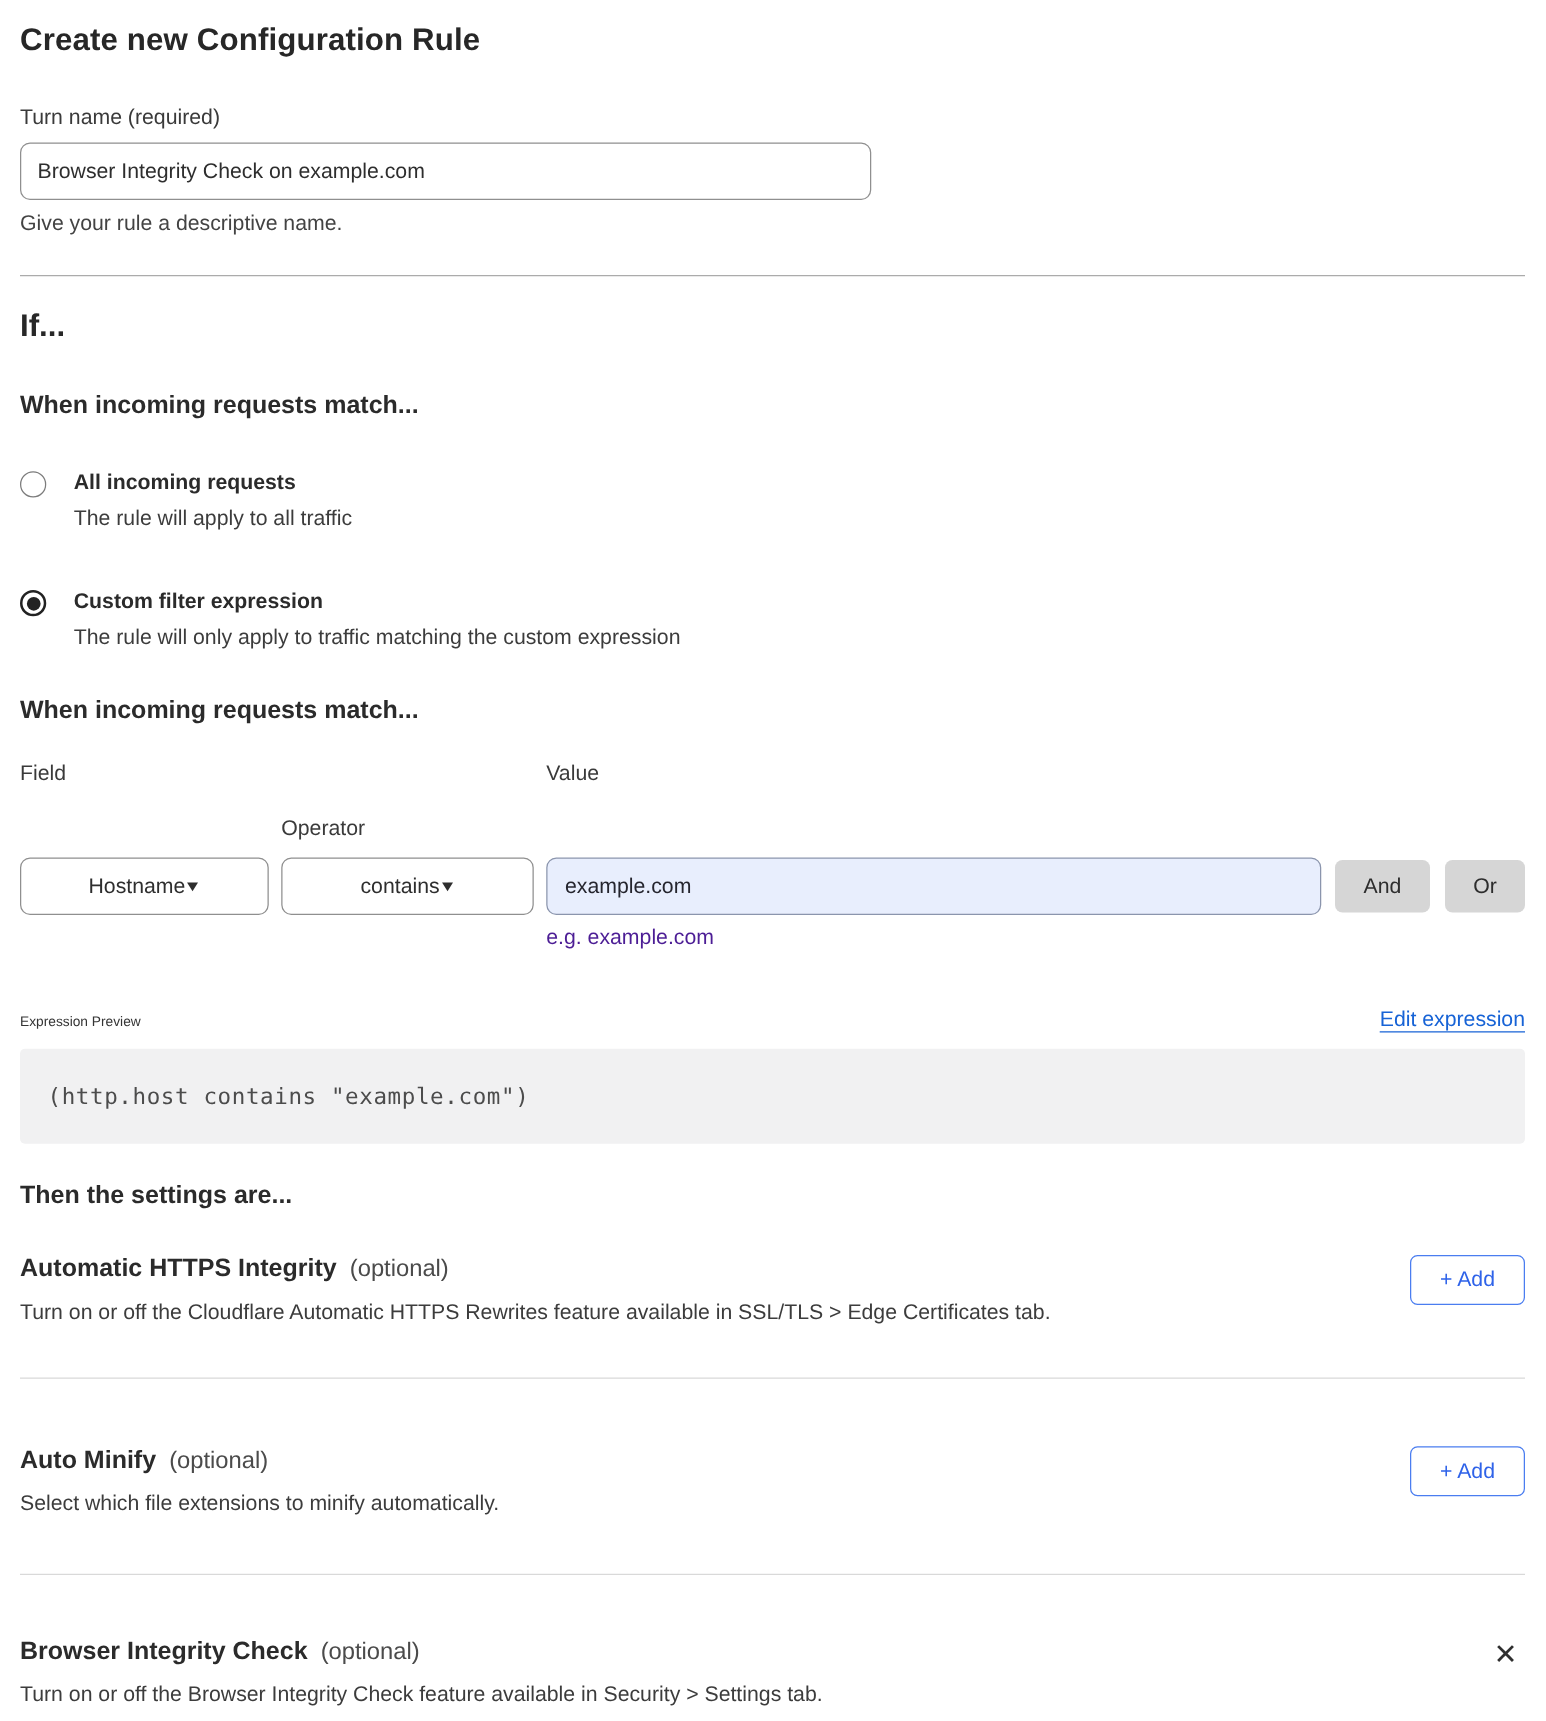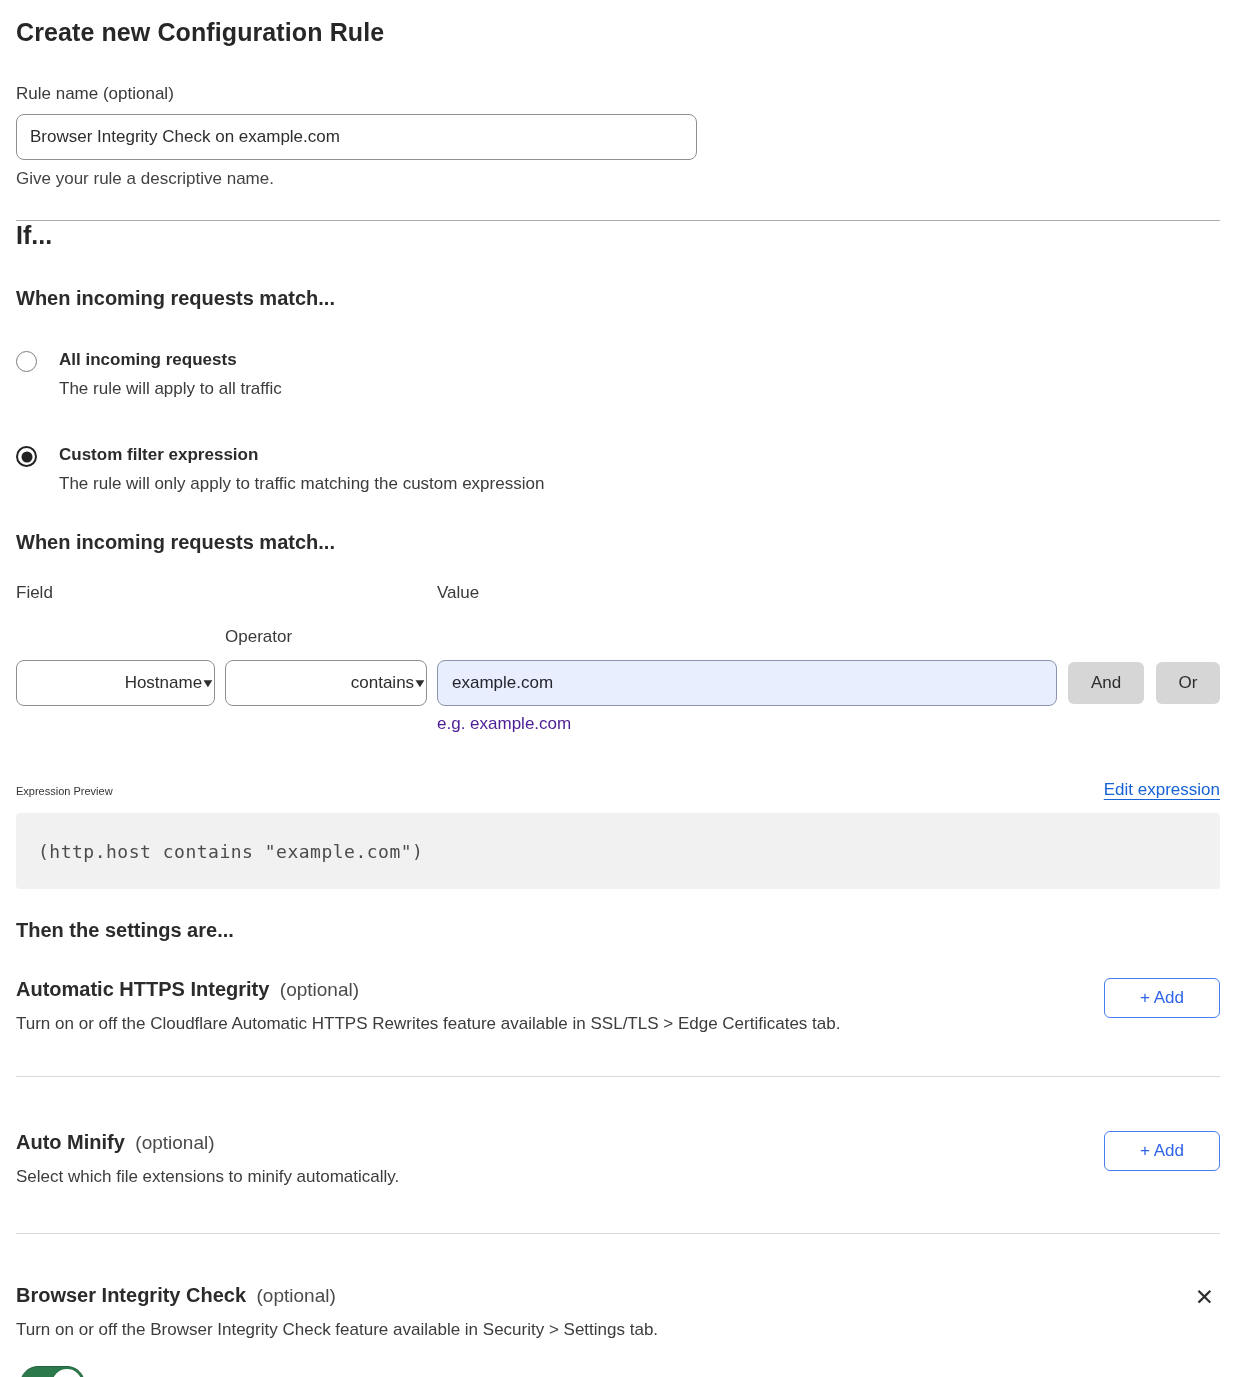--- a/index.html
+++ b/index.html
@@ -48,20 +48,21 @@
     border: none;
     border-top: 1px solid #ababab;
     margin-top: 31px;
   }
   .divider-light {
     border: none;
     border-top: 1px solid #d9d9d9;
   }
 
   .h-if {
+    margin-top: 26px;
     font-size: 25px;
     font-weight: 700;
     color: #272727;
   }
   .h-sub {
     margin-top: 37px;
     font-size: 20px;
     font-weight: 700;
     color: #2b2b2b;
   }
@@ -97,21 +98,21 @@
   .lbl-operator { width: 212px; margin-top: 44px; }
 
   .builder-row { display: flex; margin-top: 13px; align-items: flex-start; }
   .select-box {
     height: 46px;
     border: 1px solid #8f8f8f;
     border-radius: 8px;
     background: #ffffff;
     display: flex;
     align-items: center;
-    justify-content: flex-end;
+    justify-content: center;
     padding: 0 0;
     font-size: 17px;
     color: #2e2e2e;
     cursor: pointer;
   }
   .select-field { width: 199px; margin-right: 10px; }
   .select-operator { width: 202px; margin-right: 10px; }
   .select-caret { font-size: 12px; color: #2e2e2e; transform: scaleX(1.25); }
   .value-input {
     width: 620px;
@@ -177,21 +178,21 @@
   .setting-head {
     display: flex;
     justify-content: space-between;
     align-items: flex-start;
   }
   .setting-titles { padding-top: 8px; }
   .setting-title { font-size: 20px; font-weight: 700; color: #2b2b2b; display: inline; }
   .setting-optional { font-size: 19px; font-weight: 400; color: #4b4b4b; display: inline; margin-left: 6px; }
   .setting-desc { margin-top: 13px; font-size: 17px; color: #3c3c3c; }
   .add-btn {
-    width: 116px;
+    width: 92px;
     height: 40px;
     border: 1px solid #4a7df0;
     border-radius: 6px;
     background: #ffffff;
     color: #2f63e9;
     font-size: 17px;
     font-family: "Liberation Sans", sans-serif;
     cursor: pointer;
     text-align: center;
   }
@@ -244,21 +245,21 @@
     box-shadow: 0 1px 2px rgba(0,0,0,0.25);
   }
 </style>
 </head>
 <body>
 
 <div class="container">
 
   <h1 class="page-title">Create new Configuration Rule</h1>
 
-  <div class="field-label">Rule name (optional)</div>
+  <div class="field-label">Turn name (required)</div>
   <input class="text-input" type="text" value="Browser Integrity Check on example.com" style="">
   <div class="helper-text">Give your rule a descriptive name.</div>
 
   <hr class="divider-strong">
 
   <h2 class="h-if">If...</h2>
   <h3 class="h-sub">When incoming requests match...</h3>
 
   <div class="radio-option">
     <span class="radio-circle"></span>

